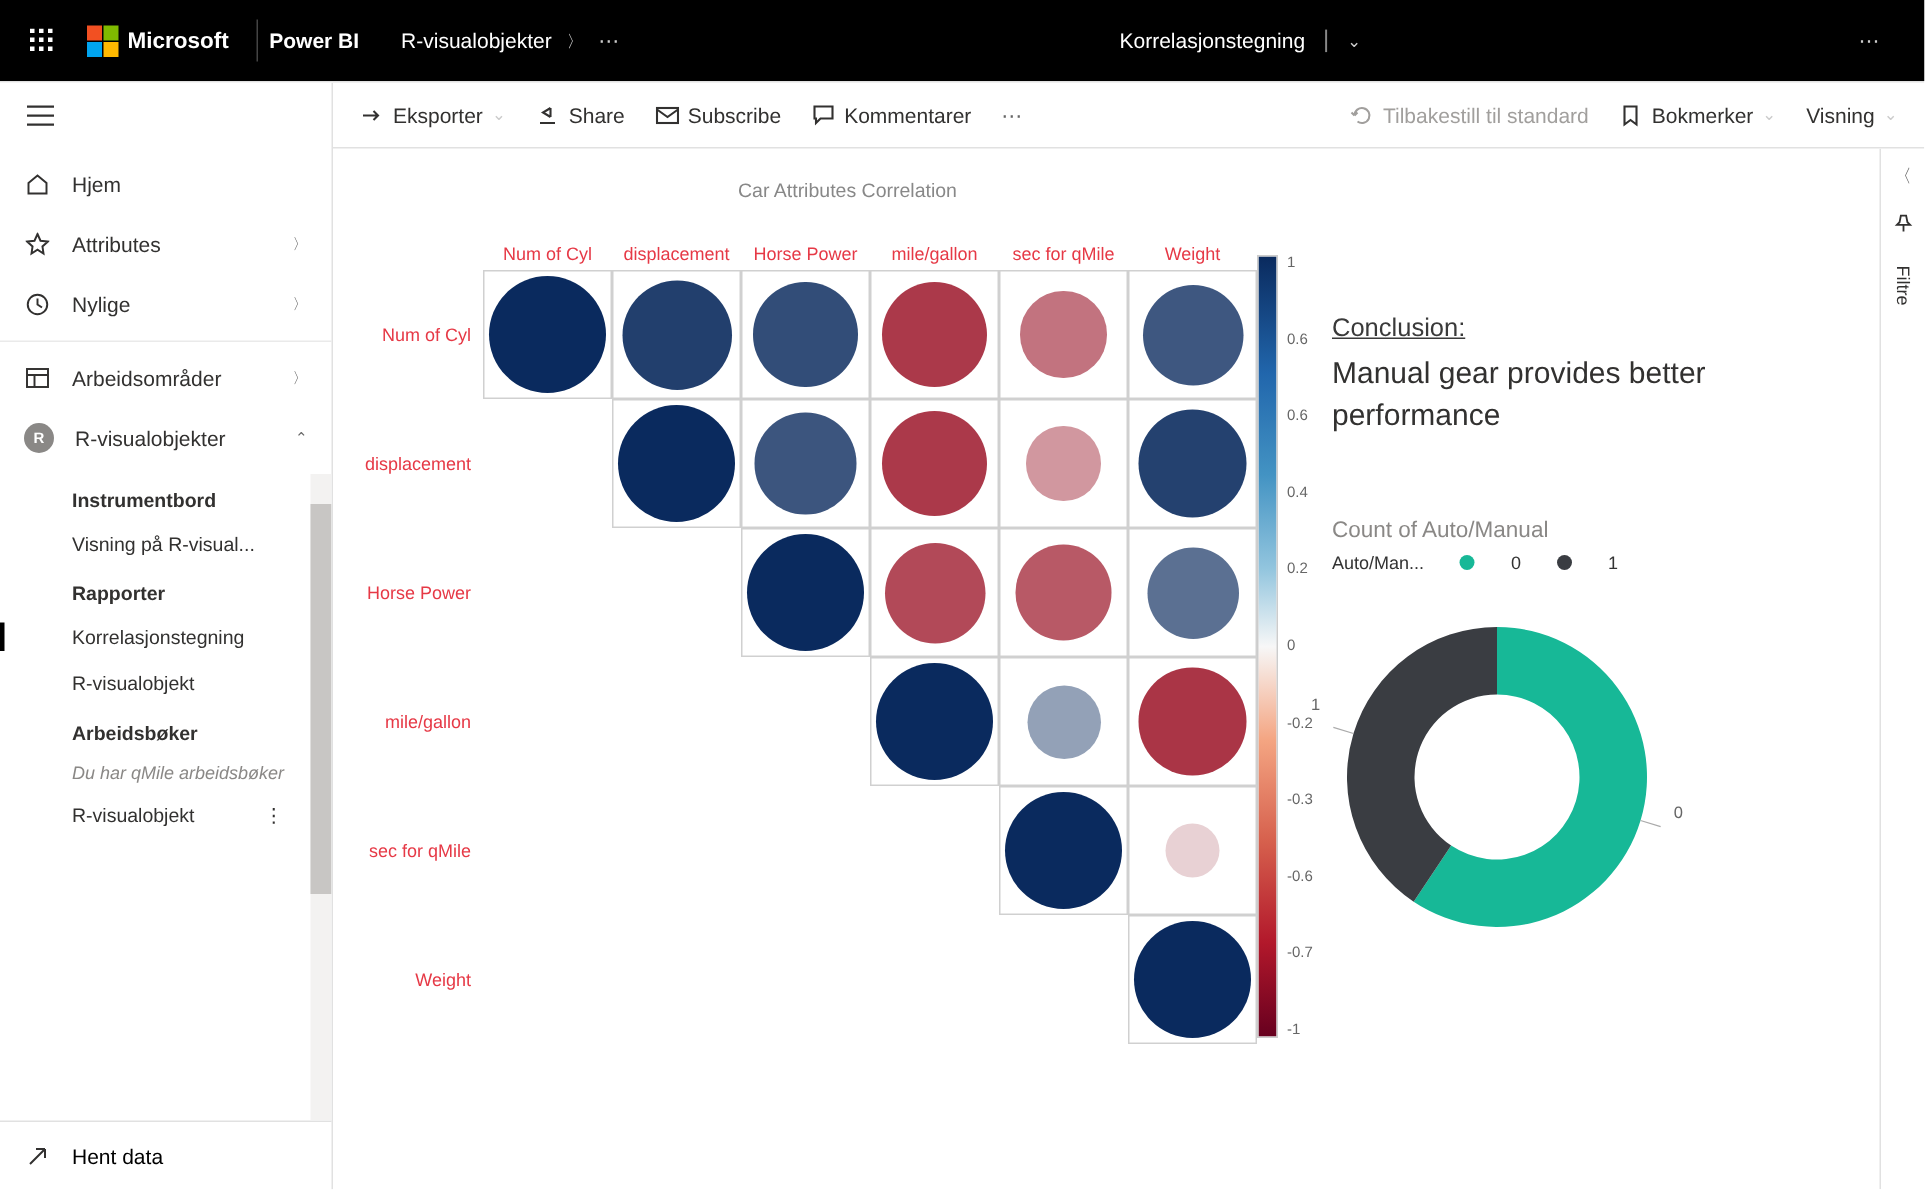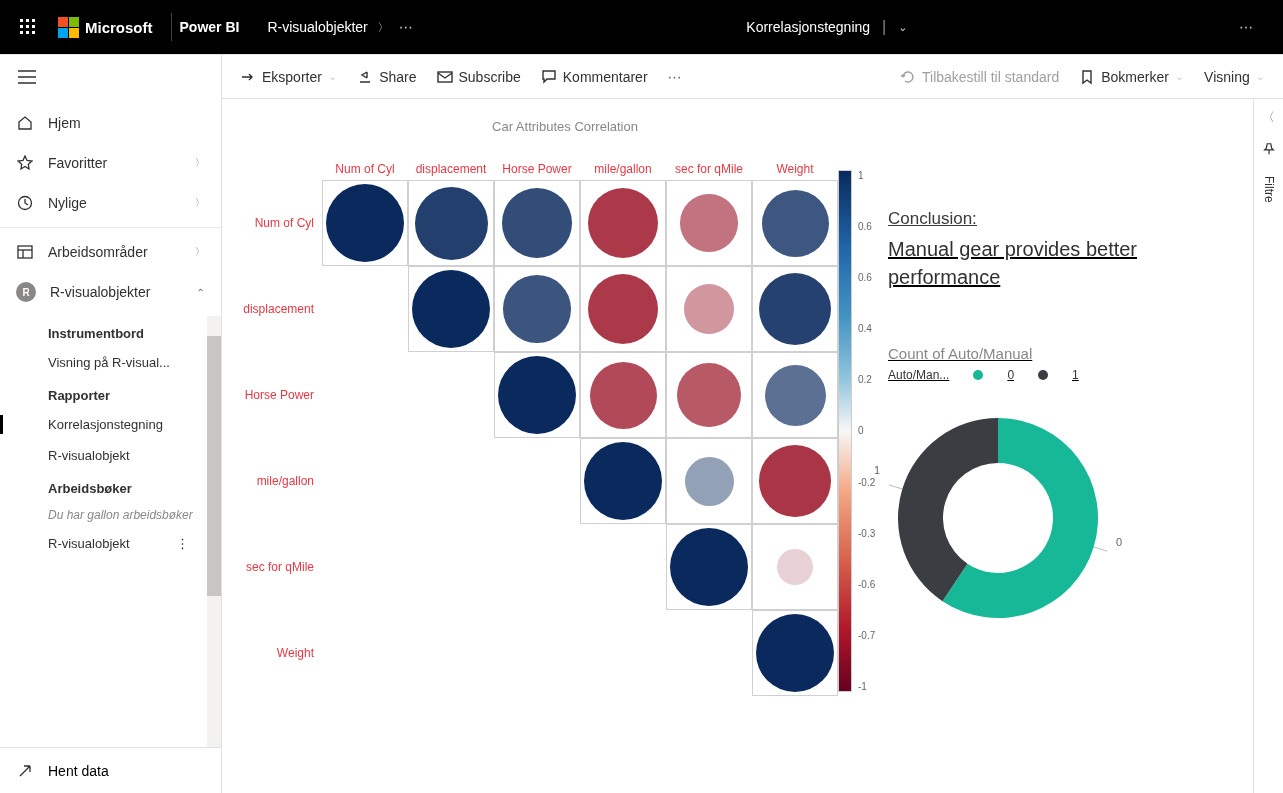--- a/index.html
+++ b/index.html
@@ -65,21 +65,21 @@
 .row-h { font-size:12px; color:#e63946; display:flex; align-items:center; justify-content:flex-end; padding-right:8px; }
 .cell { border:1px solid #d0d0d0; display:flex; align-items:center; justify-content:center; background:#fff; }
 .cell.blank { border:none; }
 .circ { border-radius:50%; }
 .legend-grad { position:absolute; top:20px; bottom:4px; left:0; width:14px;
   background:linear-gradient(to bottom,#0a2a5e 0%,#2166ac 15%,#4393c3 28%,#92c5de 40%,#f7f7f7 50%,#f4a582 62%,#d6604d 75%,#b2182b 88%,#67001f 100%);
   border:1px solid #ccc;}
 .legend-ticks { position:absolute; top:20px; bottom:4px; left:20px; width:30px; display:flex; flex-direction:column; justify-content:space-between; font-size:10px; color:#666;}
 
 
-.right-block { width:310px; padding:90px 20px 11px 0;text-decoration:underline; }
+.right-block { width:310px; padding:90px 20px 11px 0; }
 .concl-h { font-size:17px; text-decoration:underline; color:#3a3a3a; margin-bottom:6px; }
 .concl-t { font-size:20px; color:#323130; line-height:1.4; }
 .donut-title { font-size:15px; color:#8a8886; margin-top:54px; }
 .donut-legend { font-size:12px; color:#333; margin-top:6px; display:flex; align-items:center; gap:24px;}
 .lg-dot { width:10px; height:10px; border-radius:50%; display:inline-block; }
 .donut-wrap { position:relative; width:220px; height:220px; margin-top:26px; }
 .donut-lbl { position:absolute; font-size:11px; color:#666; }
 
 
 .rail { width:30px; border-left:1px solid #e1e1e1; display:flex; flex-direction:column; align-items:center; padding-top:10px; gap:16px; }
@@ -153,21 +153,21 @@
             </svg>
           </span>
         <span>Hjem</span>
       </div>
       <div class="nav-item">
         <span class="nav-icon">
             <svg viewBox="0 0 16 16">
               <path d="M8 1l2 4.5 5 .5-3.7 3.3L12 14 8 11.5 4 14l.7-4.7L1 6l5-.5z"></path>
             </svg>
           </span>
-        <span>Favoritter</span>
+        <span>Attributes</span>
         <span class="chev-r">〉</span>
       </div>
       <div class="nav-item">
         <span class="nav-icon">
             <svg viewBox="0 0 16 16">
               <circle cx="8" cy="8" r="6.5"></circle>
               <path d="M8 4v4l3 2"></path>
             </svg>
           </span>
         <span>Nylige</span>
@@ -196,21 +196,21 @@
       <div class="scroll-track">
           <div class="scroll-thumb"></div>
         </div>
       <div class="tree-inner">
         <div class="tree-hdr">Instrumentbord</div>
         <div class="tree-item">Visning på R-visual...</div>
         <div class="tree-hdr">Rapporter</div>
         <div class="tree-item active">Korrelasjonstegning</div>
         <div class="tree-item">R-visualobjekt</div>
         <div class="tree-hdr">Arbeidsbøker</div>
-        <div class="tree-empty">Du har gallon arbeidsbøker</div>
+        <div class="tree-empty">Du har qMile arbeidsbøker</div>
         <div class="tree-item" style="display:flex;align-items:center;gap:8px;">
           <span>R-visualobjekt</span>
           <span style="margin-left:auto;margin-right:14px">⋮</span>
         </div>
       </div>
     </div>
     <div class="footer-item">
       <span class="nav-icon">
           <svg viewBox="0 0 16 16">
             <path d="M3 13L13 3M13 3h-6M13 3v6"></path>

